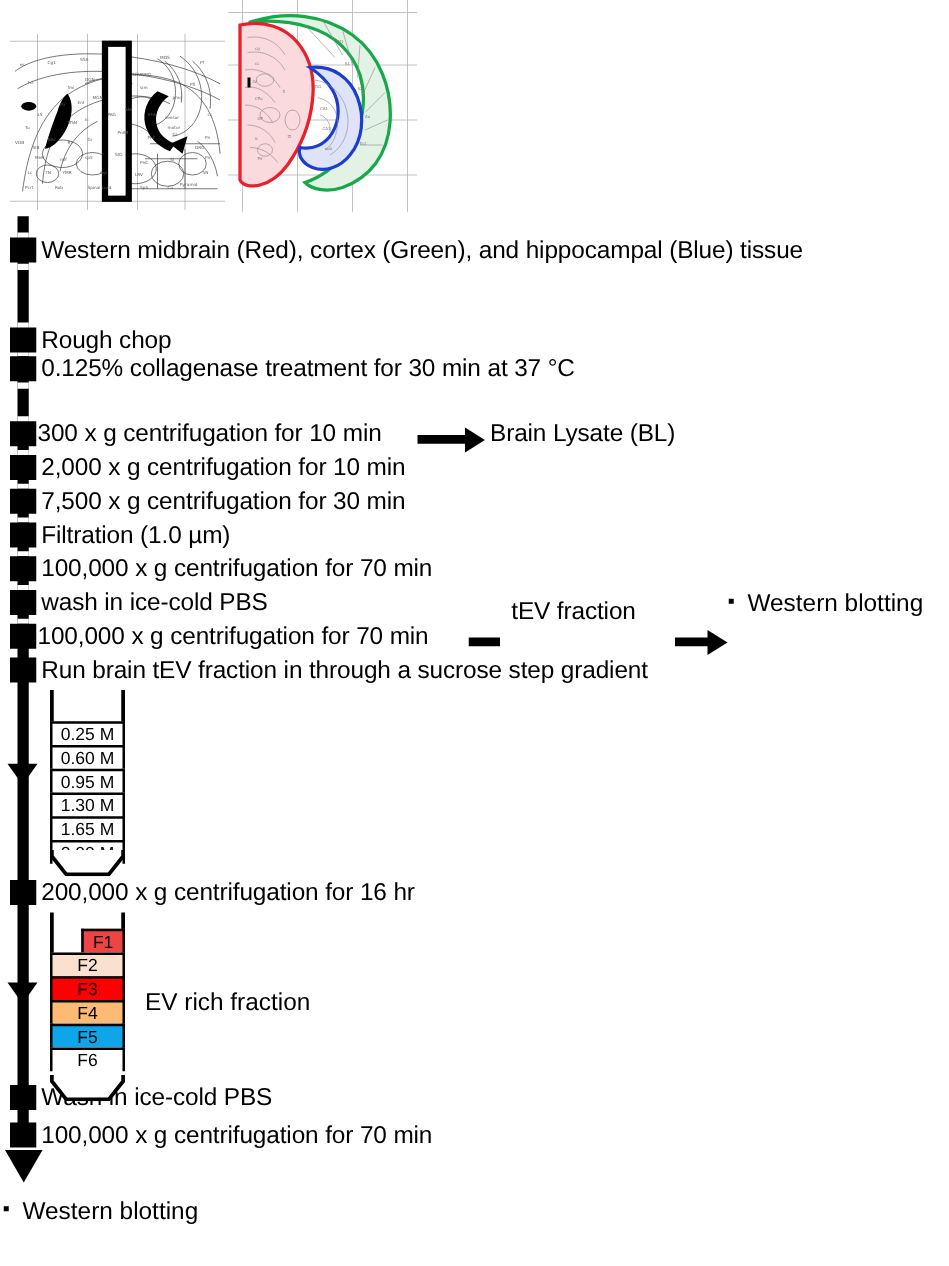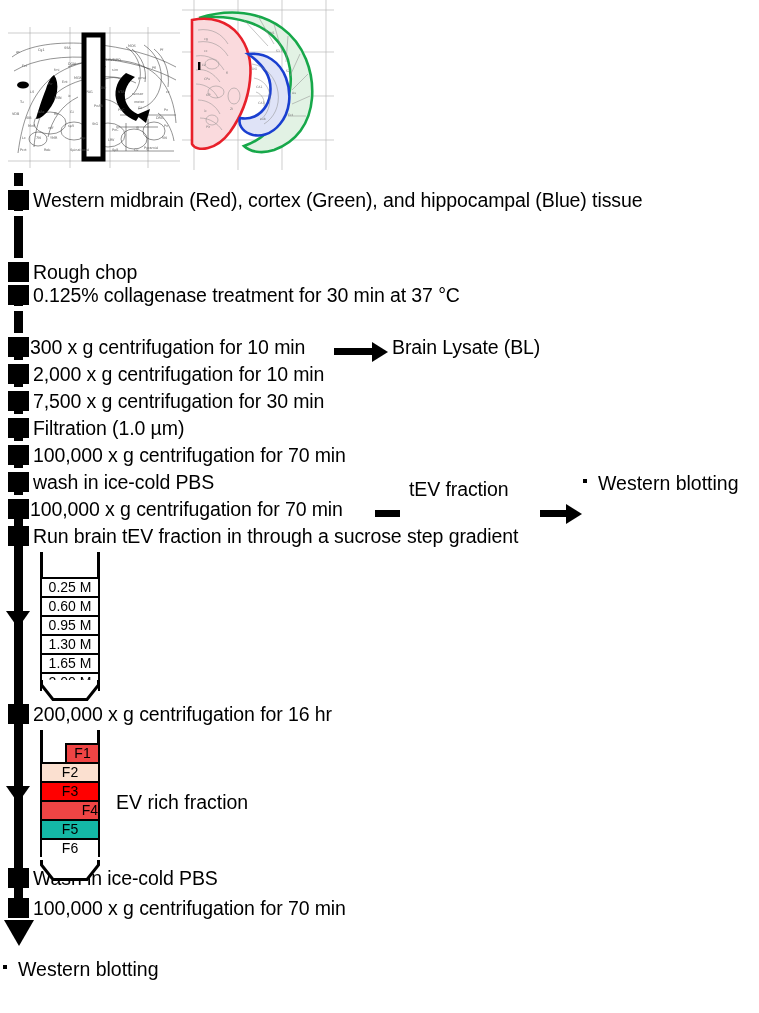--- a/index.html
+++ b/index.html
@@ -352,24 +352,24 @@
   <div class="bands" style="top:13px;" id="fraction-bands">
     <div class="band" style="background: #ef4444; margin-left: 25px;">
         <span>F1</span>
       </div>
     <div class="band" style="background: rgb(251, 224, 208);">
         <span>F2</span>
       </div>
     <div class="band" style="background: rgb(255, 0, 0);">
         <span>F3</span>
       </div>
-    <div class="band" style="background: #ef4444; justify-content: flex-end;">
+    <div class="band" style="background: #fdba74;">
         <span>F4</span>
       </div>
-    <div class="band" style="background: #14b8a6;">
+    <div class="band" style="background: #0ea5e9;">
         <span>F5</span>
       </div>
     <div class="band" style="border-bottom-width: 0px; background: rgb(255, 255, 255);">
         <span>F6</span>
       </div>
   </div>
   <div class="tube-bottom" style="top:129px;">
     <svg width="60" height="22" viewBox="0 0 60 22">
       <path d="M1.5 1 L1.5 6 L13 20.5 L47 20.5 L58.5 6 L58.5 1" fill="#ffffff" stroke="#000" stroke-width="3" stroke-linejoin="miter"></path>
     </svg>

